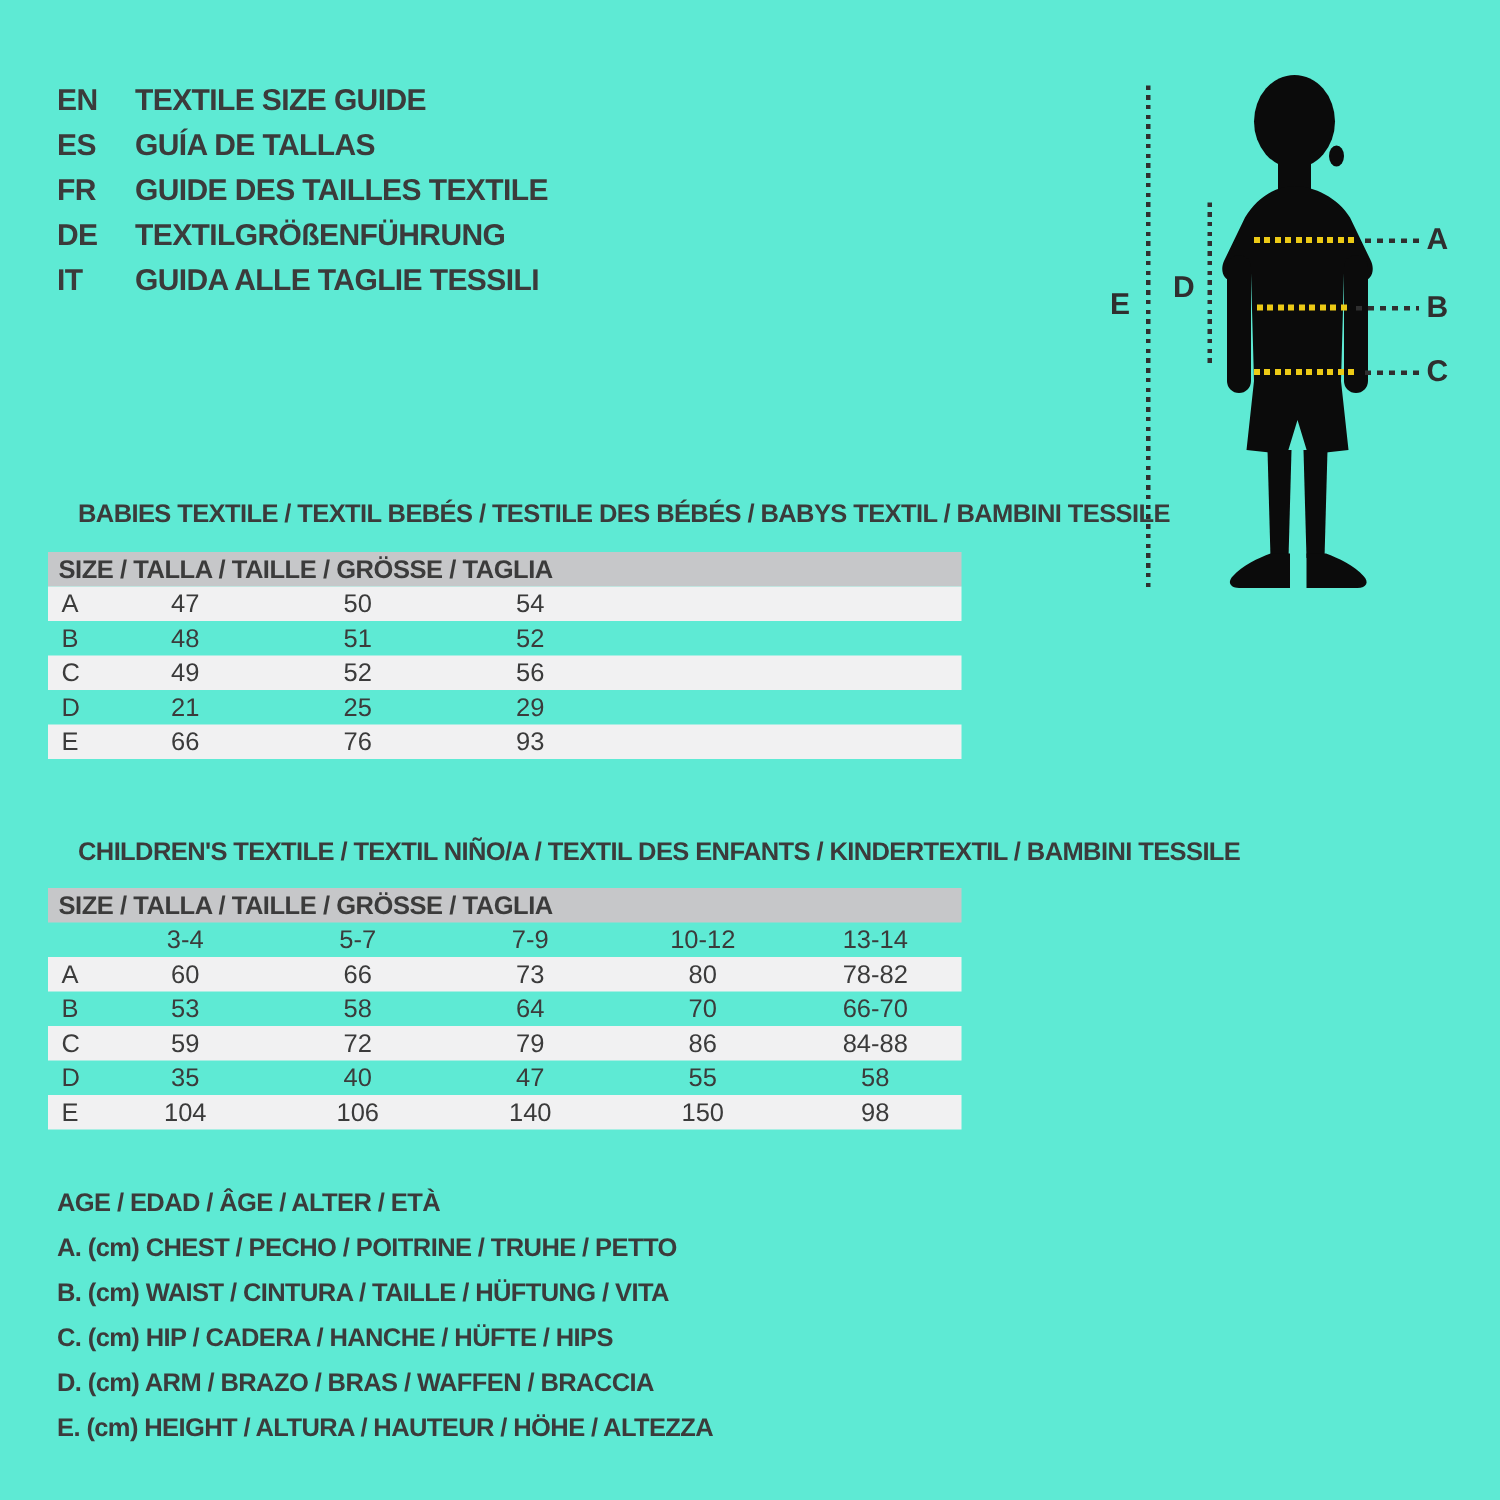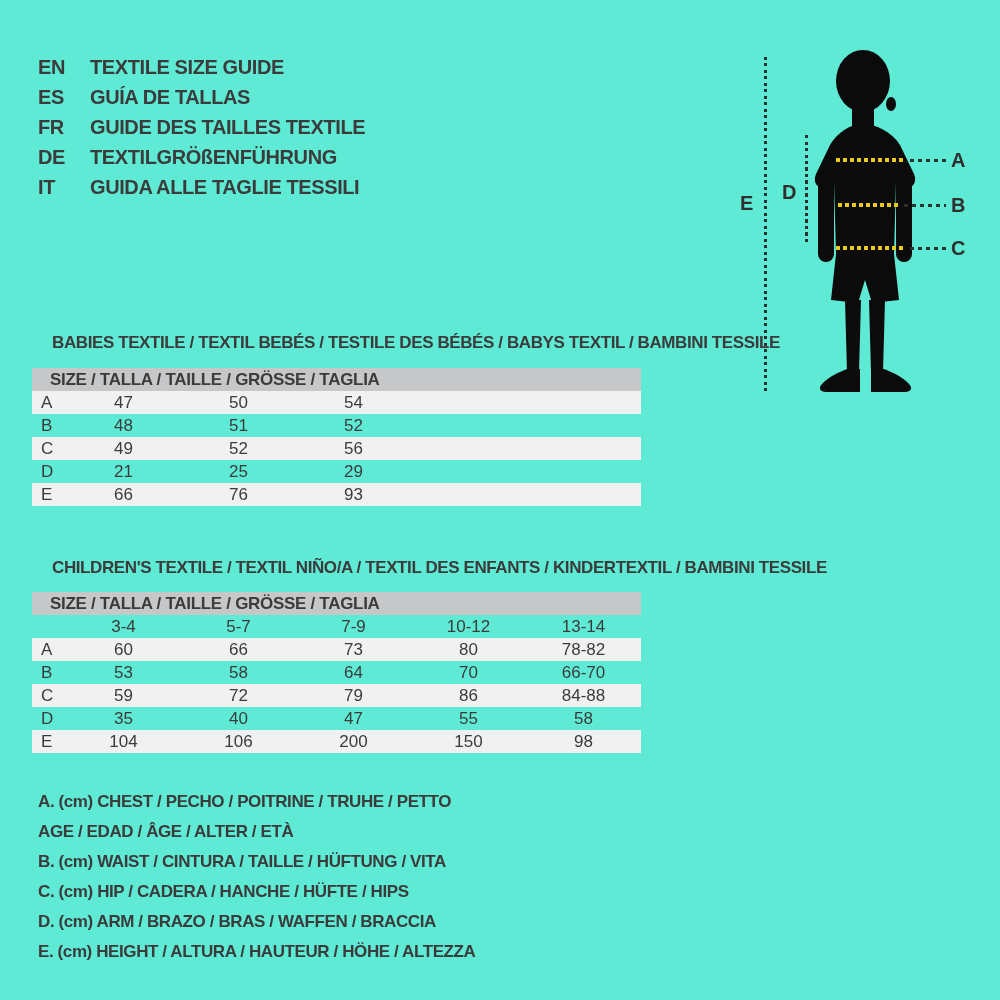--- a/index.html
+++ b/index.html
@@ -12,21 +12,21 @@
   .lang-block { position:absolute; left:38px; top:52px; }
   .lang-row { display:flex; height:30px; line-height:30px; font-size:20px; font-weight:700; letter-spacing:-0.4px; }
   .lang-code { width:52px; flex:0 0 52px; }
   .lang-title { white-space:nowrap; }
 
   
   .sec-title { position:absolute; left:52px; font-size:17px; font-weight:700; letter-spacing:-0.4px; white-space:nowrap; }
 
   
   .tbl { position:absolute; left:32px; width:609px; font-size:17px; }
-  .tbl-header { height:23px; line-height:23px; background:var(--table_header_bg); font-weight:700; padding-left:18px; letter-spacing:-0.3px; }
+  .tbl-header { height:23px; line-height:23px; background:var(--table_header_bg); font-weight:700; padding-left:7px; letter-spacing:-0.3px; }
   .trow { display:grid; grid-template-columns:34px repeat(5,115px); height:23px; line-height:23px; }
   .trow.stripe { background:var(--row_stripe_bg); }
   .cell { text-align:center; }
   .cell.lbl { text-align:left; padding-left:9px; }
 
   
   .legend { position:absolute; left:38px; top:787px; }
   .legend-line { height:30px; line-height:30px; font-size:17px; font-weight:700; letter-spacing:-0.4px; white-space:nowrap; }
 
   
@@ -184,28 +184,28 @@
       <div class="cell">35</div>
       <div class="cell">40</div>
       <div class="cell">47</div>
       <div class="cell">55</div>
       <div class="cell">58</div>
     </div>
     <div class="trow stripe">
       <div class="cell lbl">E</div>
       <div class="cell">104</div>
       <div class="cell">106</div>
-      <div class="cell">200</div>
+      <div class="cell">140</div>
       <div class="cell">150</div>
       <div class="cell">98</div>
     </div>
   </div>
 
   <div class="legend">
+    <div class="legend-line">AGE / EDAD / ÂGE / ALTER / ETÀ</div>
     <div class="legend-line">A. (cm) CHEST / PECHO / POITRINE / TRUHE / PETTO</div>
-    <div class="legend-line">AGE / EDAD / ÂGE / ALTER / ETÀ</div>
     <div class="legend-line">B. (cm) WAIST / CINTURA / TAILLE / HÜFTUNG / VITA</div>
     <div class="legend-line">C. (cm) HIP / CADERA / HANCHE / HÜFTE / HIPS</div>
     <div class="legend-line">D. (cm) ARM / BRAZO / BRAS / WAFFEN / BRACCIA</div>
     <div class="legend-line">E. (cm) HEIGHT / ALTURA / HAUTEUR / HÖHE / ALTEZZA</div>
   </div>
 
 </div>
 
 </body></html>

